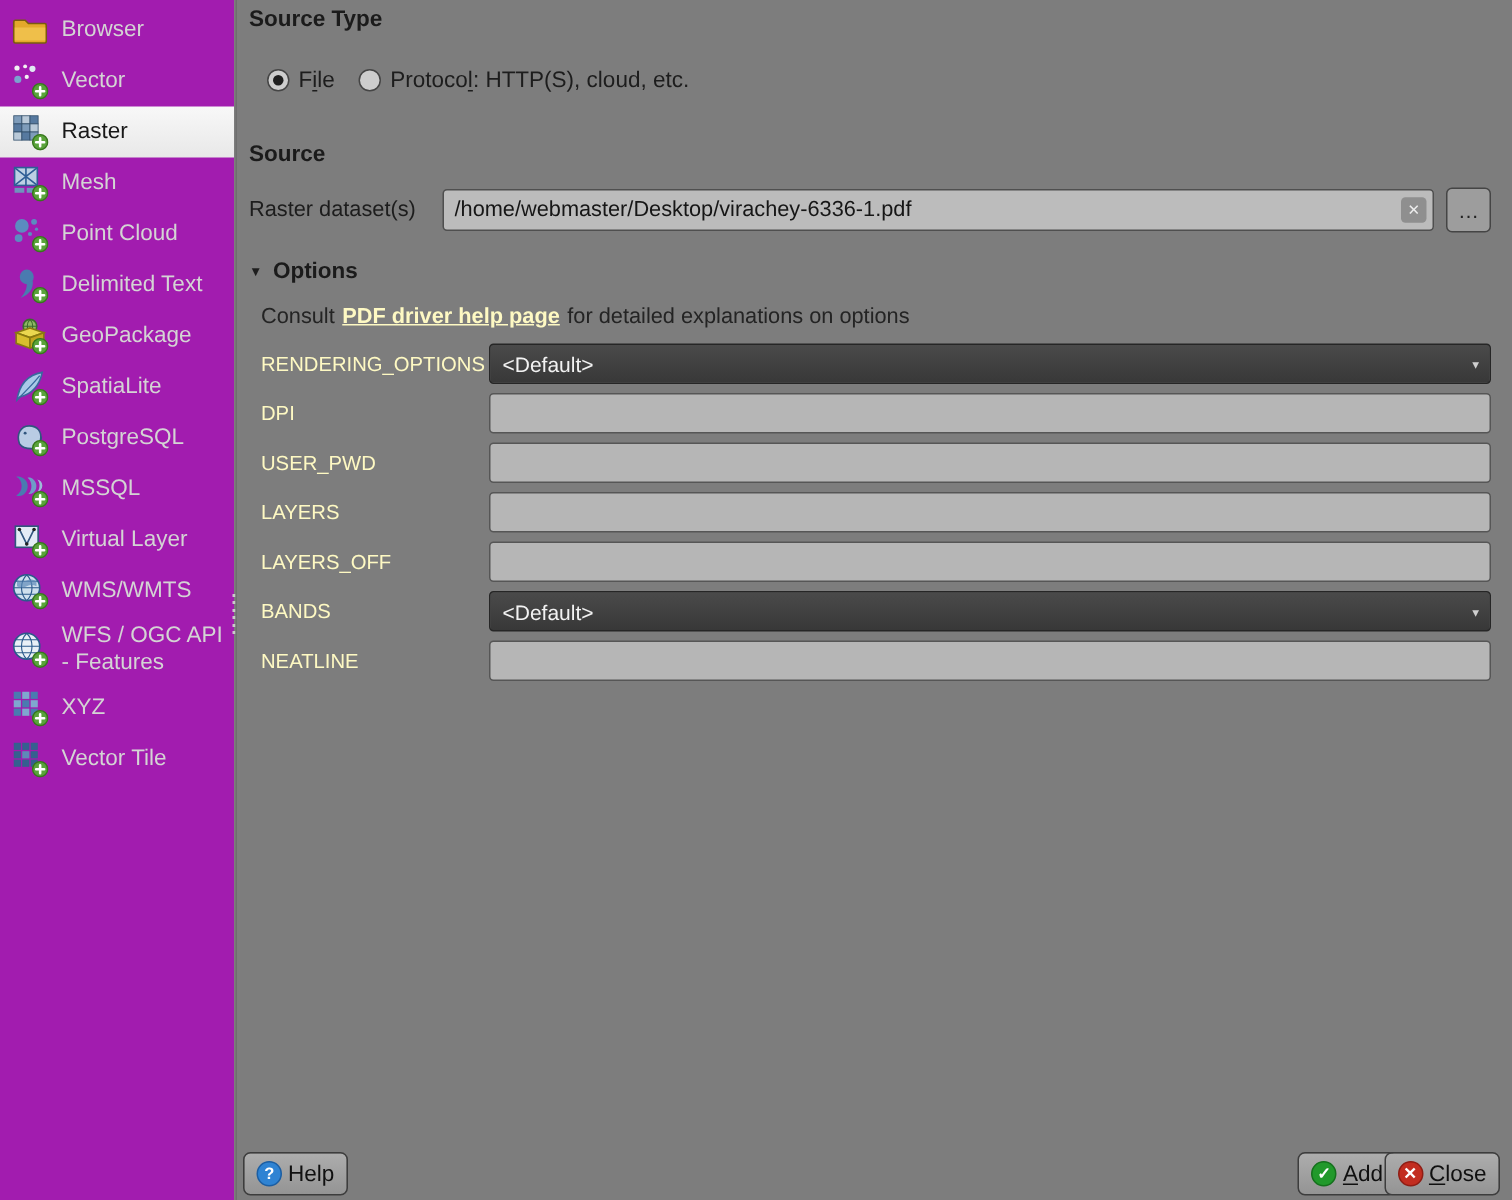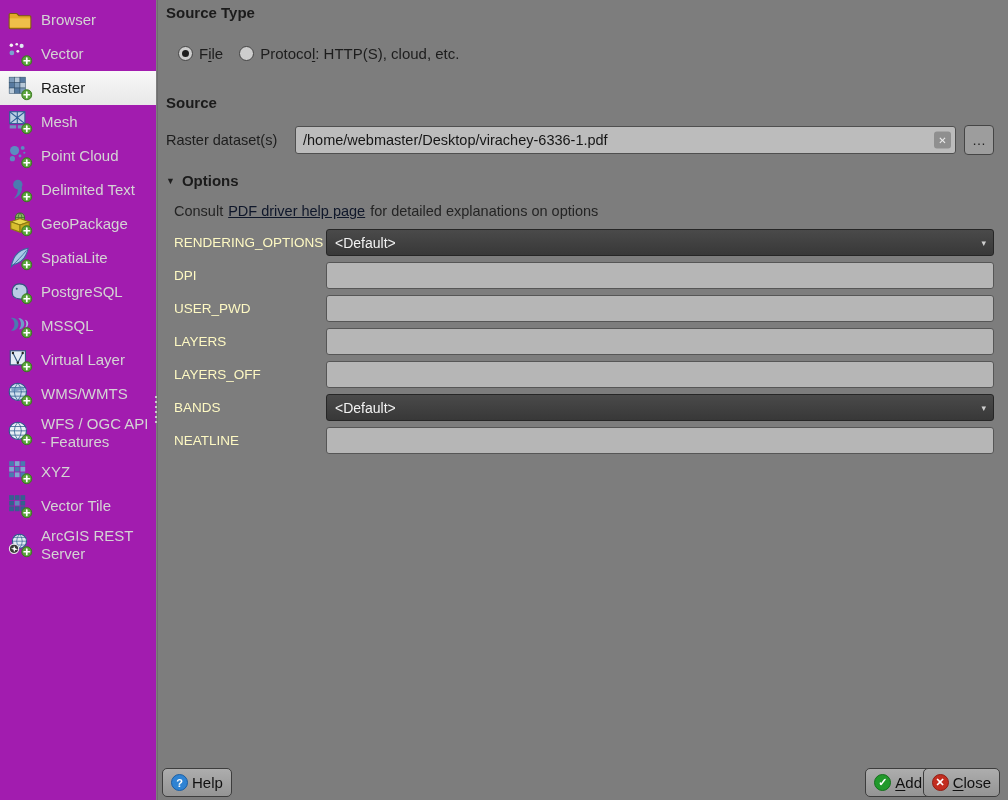--- a/index.html
+++ b/index.html
@@ -40,21 +40,21 @@
              font-size:10px;display:flex;align-items:center;justify-content:center;}
   .browse-btn{margin-left:8px;width:30px;height:30px;flex:0 0 30px;background:#9d9d9d;
               border:1px solid #454545;border-radius:4px;display:flex;align-items:center;
               justify-content:center;font-size:14px;color:#222;box-sizing:border-box;}
 
   .options-hdr{position:absolute;top:172px;left:8px;display:flex;align-items:center;gap:7px;}
   .tri{font-size:9px;color:#1e1e1e;}
   .options-title{font-size:15px;font-weight:bold;color:#1b1b1b;}
   .consult{position:absolute;top:203px;left:16px;font-size:14.5px;color:#242424;
            display:flex;gap:5px;white-space:nowrap;}
-  .link{color:#0f172a;text-decoration:underline;cursor:pointer;}
+  .link{color:#fef9c3;text-decoration:underline;cursor:pointer;font-weight:bold;}
 
   .form-row{position:absolute;left:16px;right:14px;height:27px;display:flex;align-items:center;}
   .form-label{width:152px;flex:0 0 152px;font-size:13.5px;color:#fef9c3;}
   .field{flex:1;height:27px;box-sizing:border-box;}
   input.field{background:#b6b6b6;border:1px solid #565656;border-radius:3px;
               font:14px "Liberation Sans",sans-serif;color:#161616;padding:0 7px;}
   .combo{background:linear-gradient(#4a4a4a,#383838);border:1px solid #262626;
          border-radius:3px;color:#f2f2f2;display:flex;align-items:center;
          padding:0 8px;font-size:14px;position:relative;}
   .combo-arrow{position:absolute;right:7px;font-size:9px;color:#cfcfcf;}
@@ -265,30 +265,20 @@
             <rect x="12.4" y="7.2" width="4.4" height="4.4"></rect>
           <rect x="2" y="12.4" width="4.4" height="4.4"></rect>
             <rect x="7.2" y="12.4" width="4.4" height="4.4"></rect>
             <rect x="12.4" y="12.4" width="4.4" height="4.4"></rect>
         </g>
         <use href="#sym-plus" x="13" y="13" width="10.5" height="10.5"></use>
       </svg>
       <span class="side-label">Vector Tile</span>
     </div>
 
-    <div class="side-item">
-      <svg class="icn" viewBox="0 0 24 24">
-        <circle cx="11.5" cy="8.5" r="6.5" fill="#dfe9f3" stroke="#2c5a8c"></circle>
-        <path d="M5 8.5h13M11.5 2a9.5 9.5 0 010 13M11.5 2a9.5 9.5 0 000 13M6 5h11M6 12h11" stroke="#2c5a8c" fill="none" stroke-width=".6"></path>
-        <circle cx="6.5" cy="15.5" r="4.3" fill="#3a3a3a" stroke="#e8e8e8"></circle>
-        <path d="M6.5 12.6l1.1 2.5 2.6 1-2.6.4-1.1 2.2-.5-2.5-2.4-.7 2.4-.8z" fill="#fff"></path>
-        <use href="#sym-plus" x="13" y="13" width="10.5" height="10.5"></use>
-      </svg>
-      <span class="side-label">ArcGIS REST Server</span>
-    </div>
 
 
   </div>
 
   <div class="splitter-dots"></div>
 
   <div class="main">
 
     <div class="hdr" style="top:4px">Source Type</div>
 

